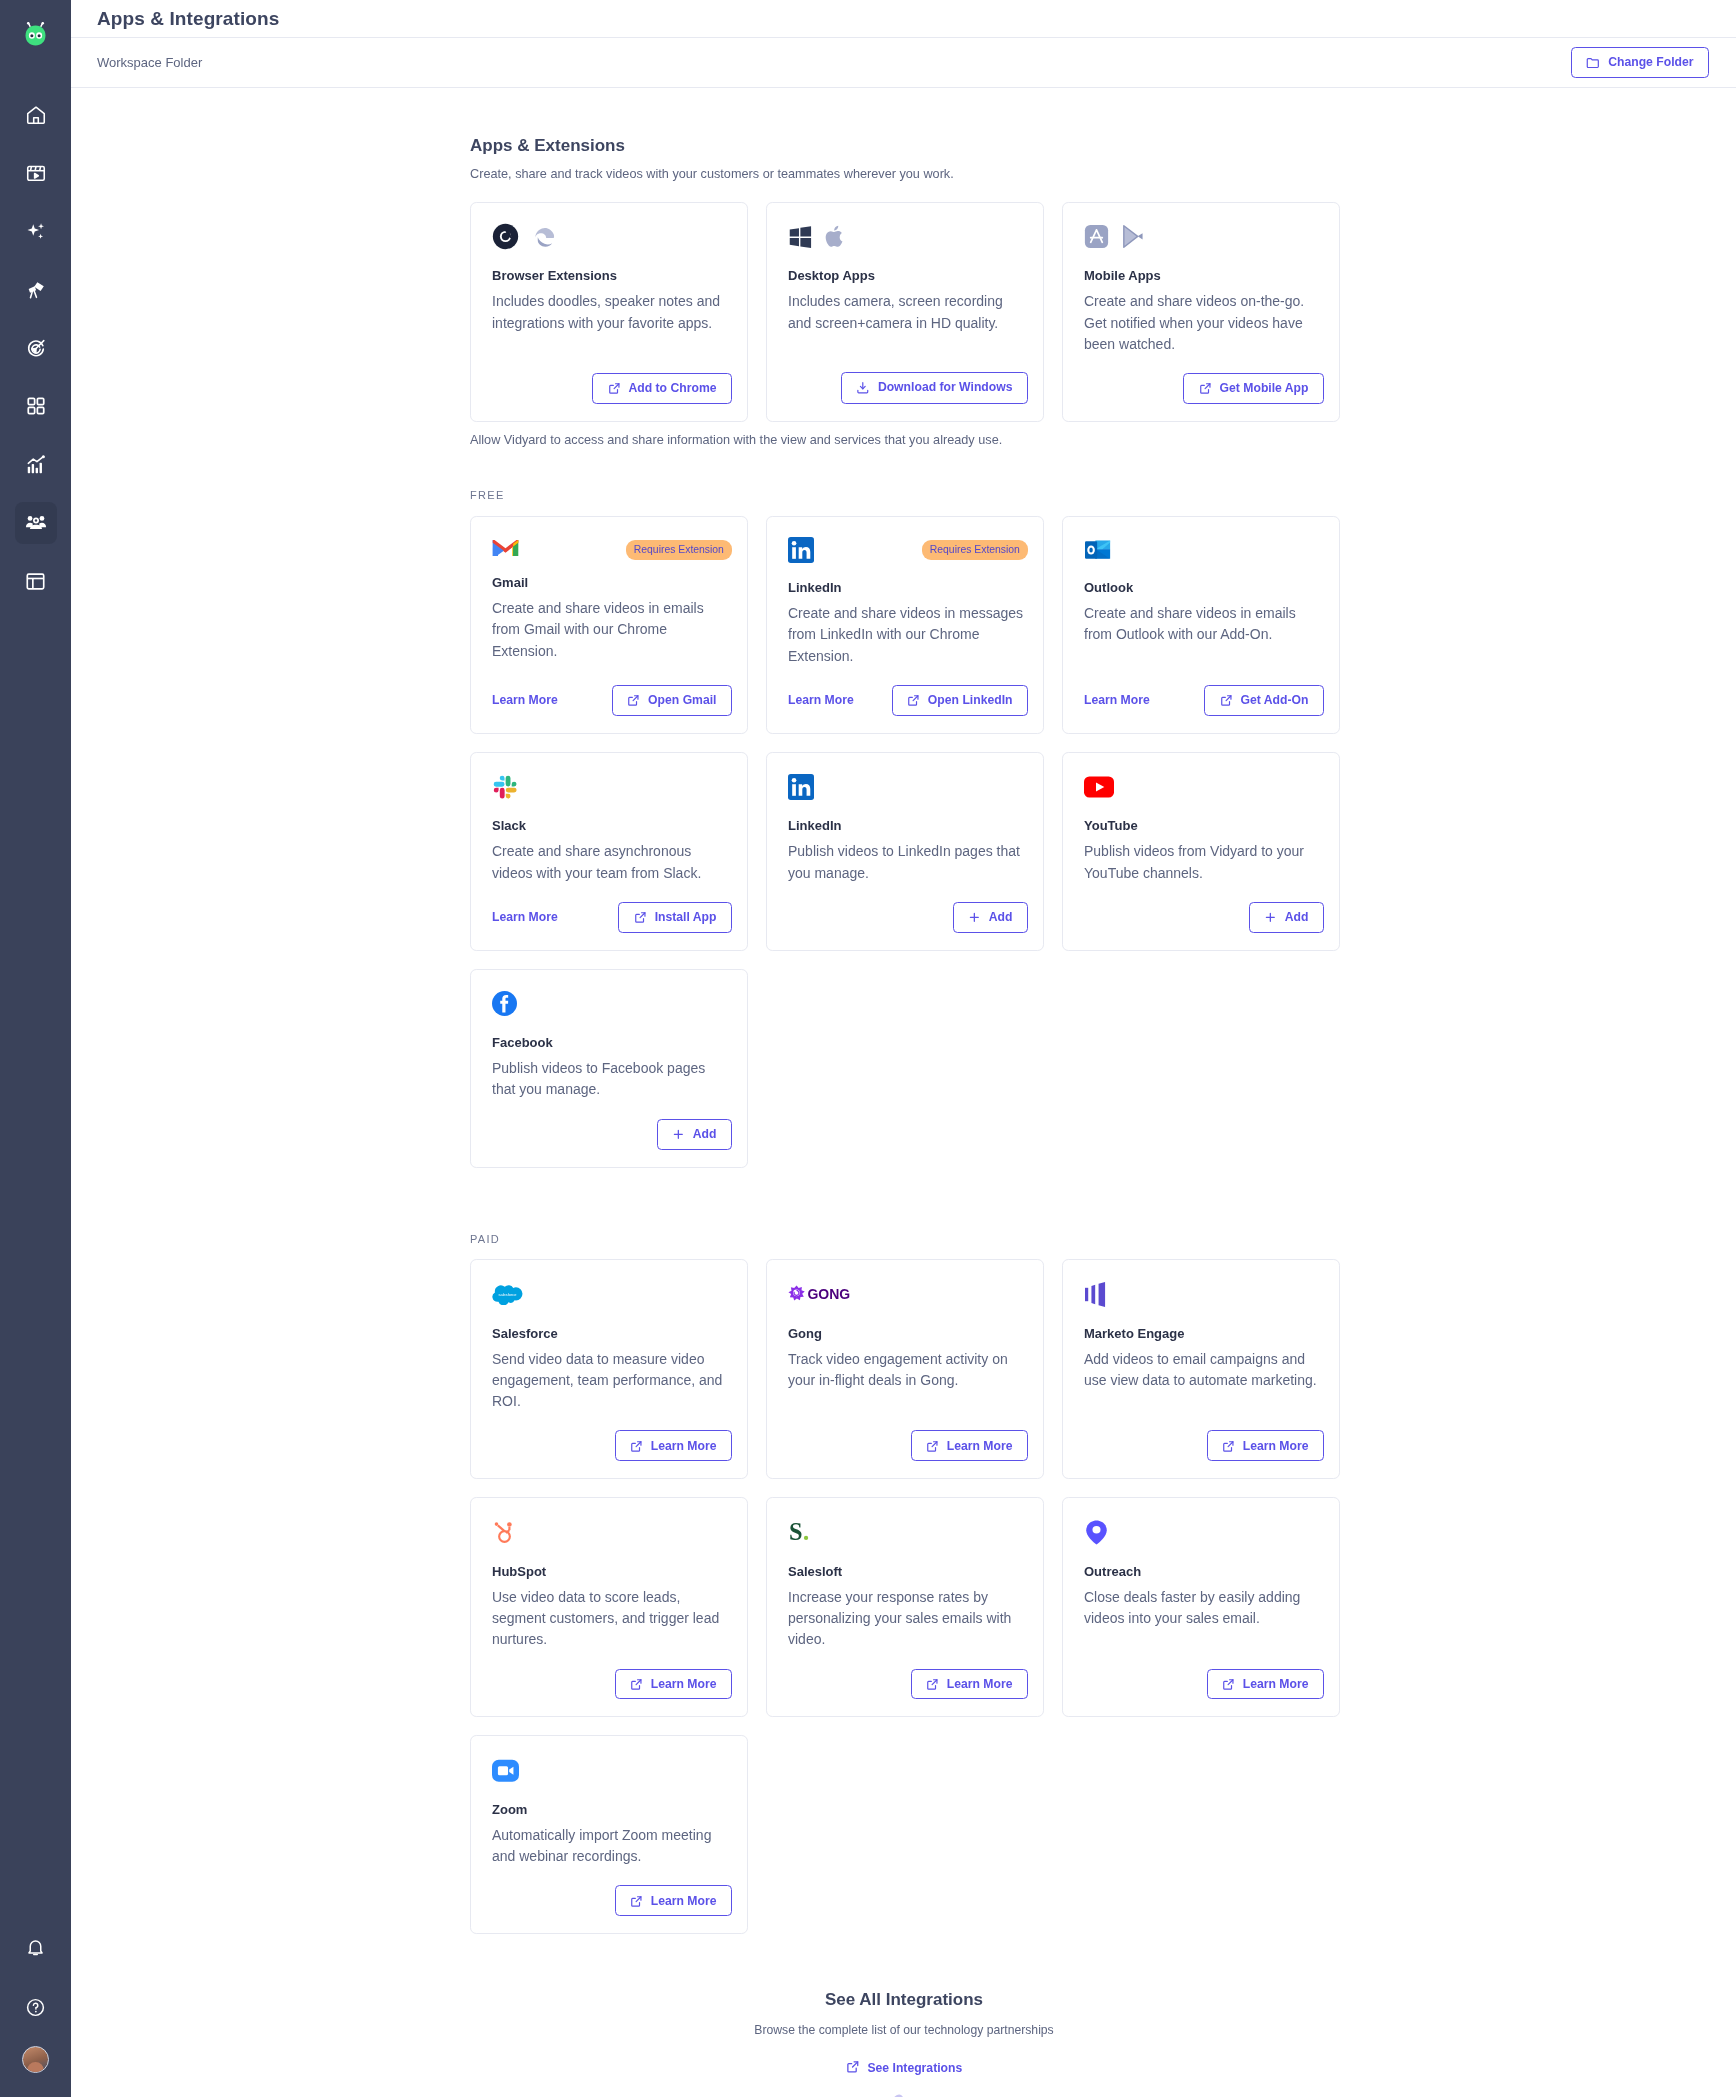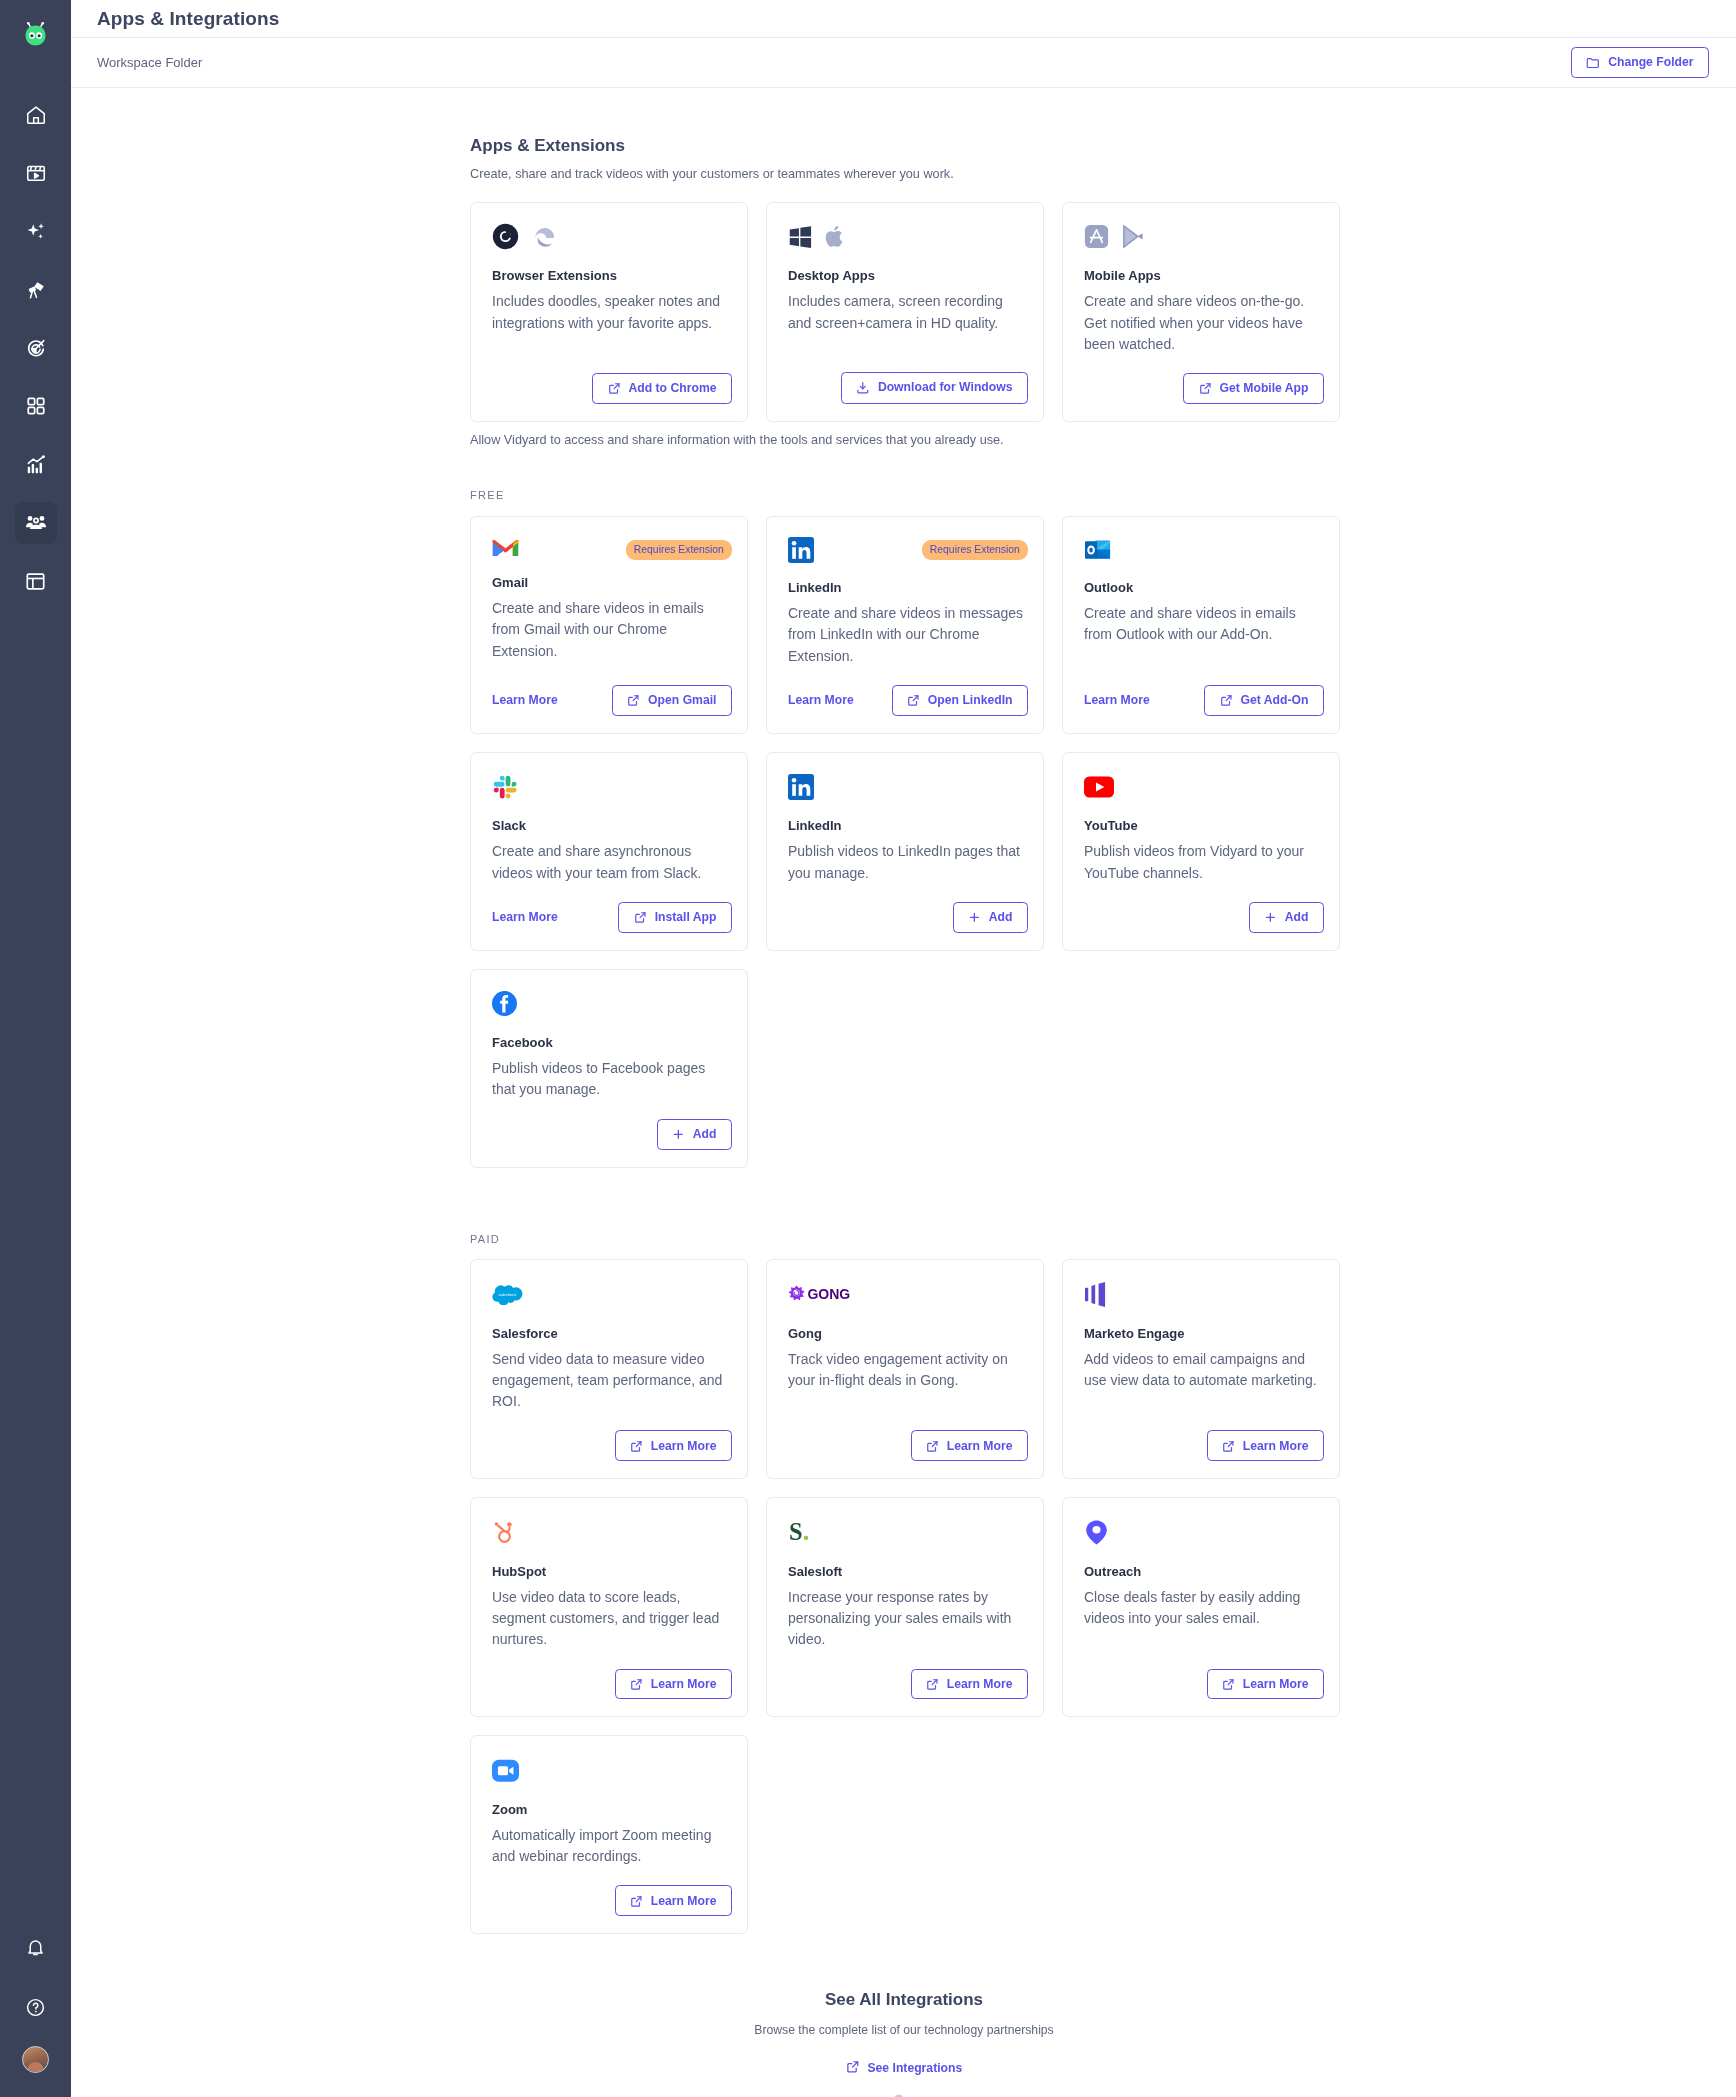--- a/index.html
+++ b/index.html
@@ -422,21 +422,21 @@
                       <path d="M13.8 2.2 L7.7 8.3"></path>
                     <path d="M12 9.6 v3.5 a1 1 0 0 1-1 1 H3.2 a1 1 0 0 1-1-1 V5.3 a1 1 0 0 1 1-1 h3.5"></path>
                   </svg>
                 </span>
                 <span>Get Mobile App</span>
               </button>
             </div>
           </div>
         </div>
 
-        <div class="section-sub">Allow Vidyard to access and share information with the tools and services that you already use.</div>
+        <div class="section-sub">Allow Vidyard to access and share information with the view and services that you already use.</div>
 
         <div class="group-label" style="margin-top:42px">FREE</div>
 
         <div class="cards">
 
           <div class="card int-card">
             <div class="card-head">
               <span>
                 <svg width="27" height="21" viewBox="0 0 32 24">
                   <path d="M1 5 L1 22 h6 V10 L16 16.6 L25 10 V22 h6 V5 L16 15 Z" fill="#d9d9d9" opacity="0"></path>

